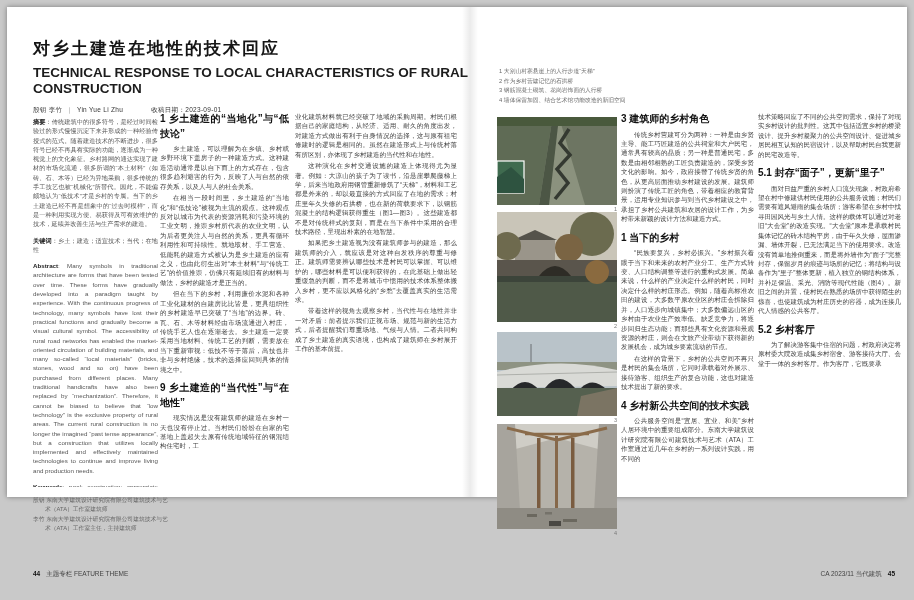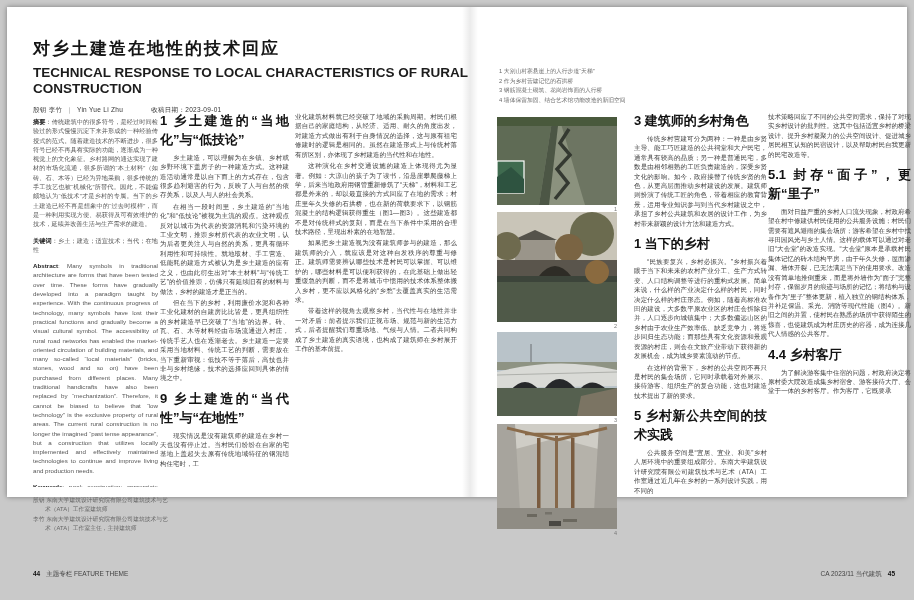--- a/index.html
+++ b/index.html
@@ -23,34 +23,34 @@
   
   .title-block { position:absolute; left:26px; top:30px; width:440px; }
   .title-cn { font-size:17px; font-weight:bold; color:#151515; letter-spacing:2px; }
   .title-en { font-size:13.5px; font-weight:bold; color:#1c1c1c; line-height:1.2; margin-top:5px; width:436px; }
   .author-line { margin-top:9px; font-size:6.5px; color:#333; letter-spacing:.3px; }
   .author-line .sep { color:#888; padding:0 4px; }
   .author-line .recv { margin-left:26px; }
   
   .t { font-size:6.5px; line-height:1.45; color:#3f3f3f; text-align:justify; }
   .t p { text-indent:2em; margin-bottom:2px; }
-  .h { font-size:13px; font-weight:bold; color:#111; margin:7px 0 3px; text-indent:0; }
+  .h { font-size:10px; font-weight:bold; color:#111; margin:7px 0 3px; text-indent:0; }
   .h.first { margin-top:0; }
   .col { position:absolute; overflow:hidden; }
   
   .sidebar { position:absolute; left:26px; top:110px; width:125px; height:370px; overflow:hidden; }
   .sidebar .blk { font-size:6.2px; line-height:1.5; color:#555; text-align:justify; margin-bottom:7px; }
   .sidebar b { color:#222; }
   .footnotes { position:absolute; left:26px; top:489px; width:140px; font-size:5.8px; line-height:1.5; color:#666; }
   .footnotes div { padding-left:12px; text-indent:-12px; margin-bottom:2px; }
   
   #col-a { left:153px; top:105px; width:129px; height:455px; }
   #col-b { left:288px; top:105px; width:162px; height:455px; }
-  #col-c { left:614px; top:105px; width:133px; height:455px;margin-left:13px; }
-  #col-d { left:751px; top:105px; width:143px; height:455px;margin-left:10px; }
+  #col-c { left:614px; top:105px; width:133px; height:455px; }
+  #col-d { left:751px; top:105px; width:143px; height:455px; }
   
   .captions { position:absolute; left:492px; top:60px; width:230px; font-size:5.8px; line-height:1.65; color:#6a6a6a; }
   .photo { position:absolute; left:490px; width:120px; overflow:hidden; background:#888; }
   .photo svg { display:block; width:100%; height:100%; }
   #photo-1 { top:110px; height:88px; }
   #photo-2 { top:205px; height:110px; }
   #photo-3 { top:325px; height:84px; }
   #photo-4 { top:417px; height:105px; }
   .photo-num { position:absolute; left:490px; width:120px; text-align:right; font-size:5.5px; color:#777; }
   #num-1 { top:199px; } #num-2 { top:316px; } #num-3 { top:410px; } #num-4 { top:523px; }
@@ -187,29 +187,29 @@
   <div class="photo-num" id="num-2">2</div>
   <div class="photo-num" id="num-3">3</div>
   <div class="photo-num" id="num-4">4</div>
 
   <div class="col t" id="col-c">
     <div class="h first">3 建筑师的乡村角色</div>
     <p>传统乡村营建可分为两种：一种是由乡贤主导、能工巧匠建造的公共祠堂和大户民宅，通常具有较高的品质；另一种是普通民宅，多数是由相邻相熟的工匠负责建造的，深受乡贤文化的影响。如今，政府接替了传统乡贤的角色，从更高层面推动乡村建设的发展。建筑师则扮演了传统工匠的角色，带着相应的教育背景，运用专业知识参与到当代乡村建设之中，承担了乡村公共建筑和农居的设计工作，为乡村带来新颖的设计方法和建造方式。</p>
     <div class="h">1 当下的乡村</div>
     <p>“民族要复兴，乡村必振兴。”乡村振兴着眼于当下和未来的农村产业分工、生产方式转变、人口结构调整等进行的重构式发展。简单来说，什么样的产业决定什么样的村民，同时决定什么样的村庄形态。例如，随着高标准农田的建设，大多数平原农业区的村庄会拆除归并，人口逐步向城镇集中；大多数偏远山区的乡村由于农业生产效率低、缺乏竞争力，将逐步回归生态功能；而那些具有文化资源和景观资源的村庄，则会在文旅产业带动下获得新的发展机会，成为城乡要素流动的节点。</p>
     <p>在这样的背景下，乡村的公共空间不再只是村民的集会场所，它同时承载着对外展示、接待游客、组织生产的复合功能，这也对建造技术提出了新的要求。</p>
-    <div class="h">5 乡村新公共空间的技术实践</div>
+    <div class="h">4 乡村新公共空间的技术实践</div>
     <p>公共服务空间是“宜居、宜业、和美”乡村人居环境中的重要组成部分。东南大学建筑设计研究院有限公司建筑技术与艺术（ATA）工作室通过近几年在乡村的一系列设计实践，用不同的</p>
   </div>
 
   <div class="col t" id="col-d">
     <p style="text-indent:0;">技术策略回应了不同的公共空间需求，保持了对现实乡村设计的批判性。这其中包括适宜乡村的桥梁设计、提升乡村凝聚力的公共空间设计、促进城乡居民相互认知的民宿设计，以及帮助村民自我更新的民宅改造等。</p>
     <div class="h">5.1 封存“面子”，更新“里子”</div>
     <p>面对日益严重的乡村人口流失现象，村政府希望在村中修建供村民使用的公共服务设施；村民们需要有遮风避雨的集会场所；游客希望在乡村中找寻田园风光与乡土人情。这样的载体可以通过对老旧“大会堂”的改造实现。“大会堂”原本是承载村民集体记忆的砖木结构平房，由于年久失修，屋面渗漏、墙体开裂，已无法满足当下的使用要求。改造没有简单地推倒重来，而是将外墙作为“面子”完整封存，保留岁月的痕迹与场所的记忆；将结构与设备作为“里子”整体更新，植入独立的钢结构体系，并补足保温、采光、消防等现代性能（图4）。新旧之间的并置，使村民在熟悉的场所中获得陌生的惊喜，也使建筑成为村庄历史的容器，成为连接几代人情感的公共客厅。</p>
-    <div class="h">4.4 乡村客厅</div>
+    <div class="h">5.2 乡村客厅</div>
     <p>为了解决游客集中住宿的问题，村政府决定将原村委大院改造成集乡村宿舍、游客接待大厅、会堂于一体的乡村客厅。作为客厅，它既要承</p>
   </div>
 
   <div class="footer-right">
     <span>CA 2023/11 当代建筑</span><span class="num">45</span>
   </div>
 
 </div>
 
 </body></html>

